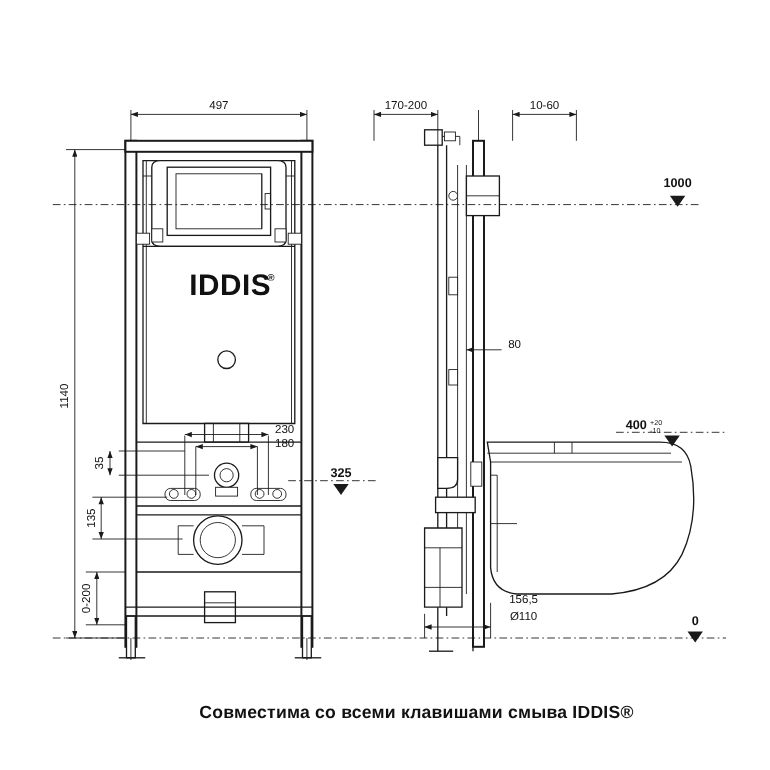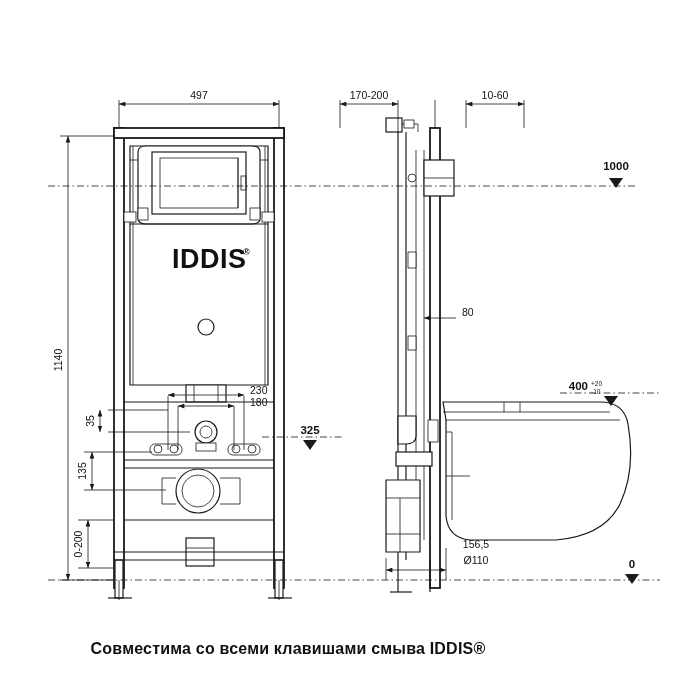--- a/index.html
+++ b/index.html
@@ -25,21 +25,21 @@
   #drawing {
     position: absolute;
     left: 0;
     top: 0;
   }
   .caption {
     position: absolute;
     left: 0;
     top: 640px;
     width: 576px;
-    text-align: center;
+    text-align: right;
     font-size: 16px;
     font-weight: bold;
     letter-spacing: 0.2px;
     color: #111111;
     font-family: "Liberation Sans", sans-serif;
   }
   text {
     font-family: "Liberation Sans", sans-serif;
     fill: #111111;
   }

